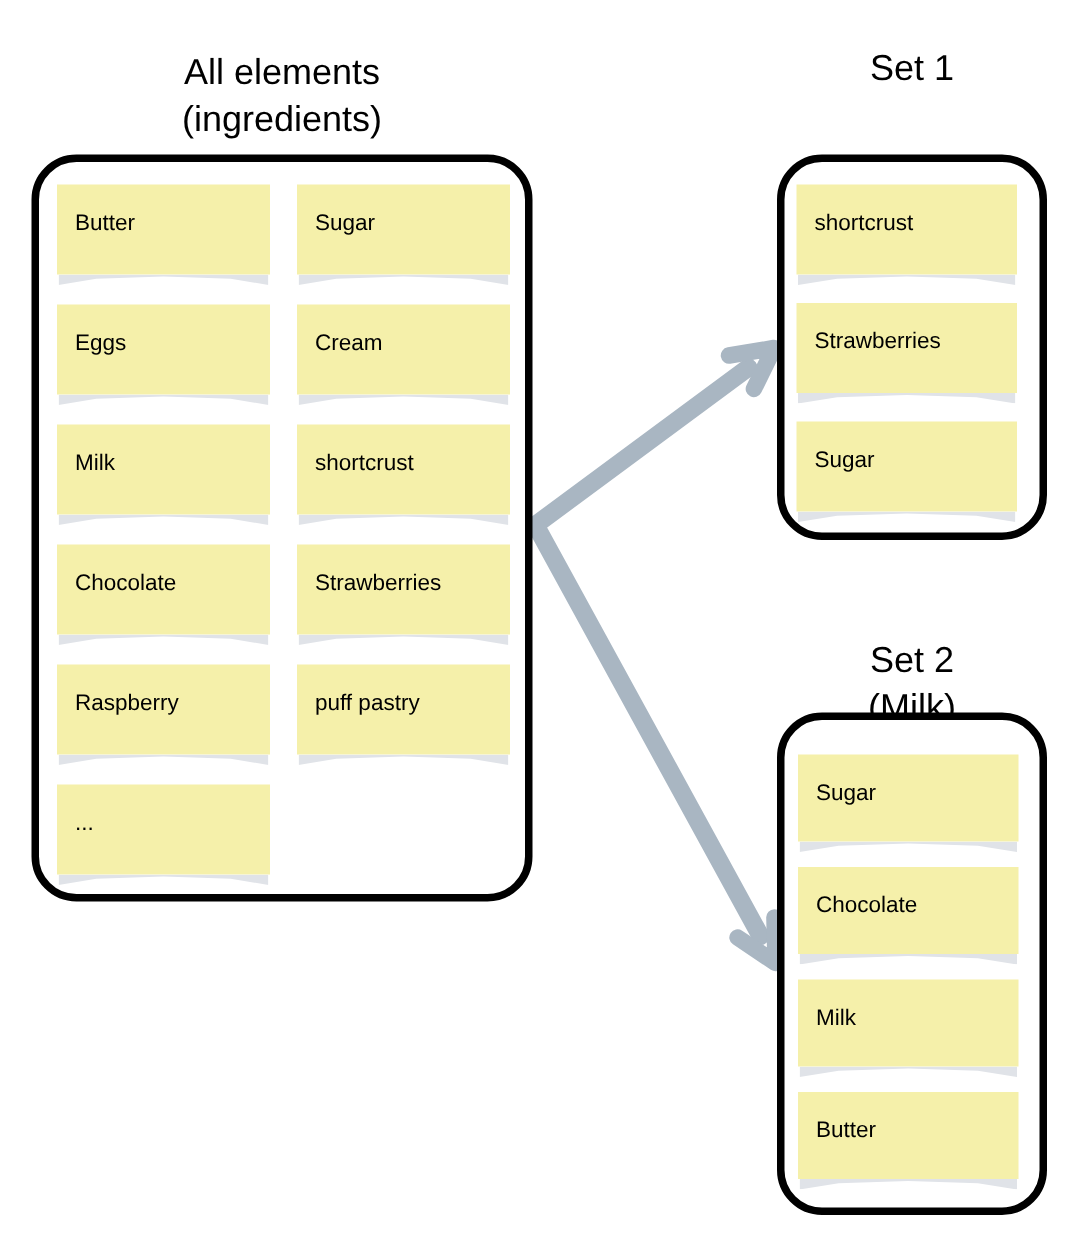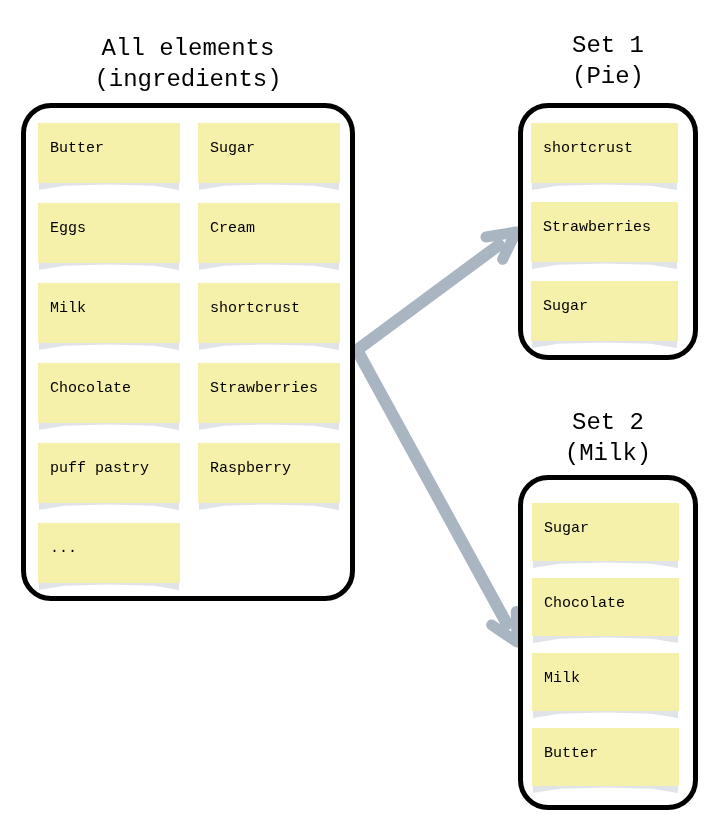--- a/index.html
+++ b/index.html
@@ -8,35 +8,35 @@
     --box-border:#000000;
     --arrow-color:#a9b6c2;
     --text-color:#000000;
     --background:#ffffff;
   }
   html,body{margin:0;padding:0;background:var(--background);}
   #canvas{
     position:relative;
     width:719px;height:840px;
     background:var(--background);
-    font-family:Liberation Mono, monospace;
+    font-family:Liberation Sans, sans-serif;
     color:var(--text-color);
     overflow:hidden;
   }
   .group-title{
     position:absolute;
     text-align:center;
     font-size:24px;
     line-height:31px;
     color:var(--text-color);
   }
   .group-title span{display:block;}
   #title-universe{left:21px;top:33px;width:334px;}
   #title-set1{left:518px;top:30px;width:180px;text-align:center;}
-  #title-set2{left:518px;top:407px;width:180px;}
+  #title-set2{left:518px;top:425px;width:180px;}
 
   .set-box{
     position:absolute;
     box-sizing:border-box;
     border:5px solid var(--box-border);
     border-radius:30px;
     background:var(--background);
   }
   #box-universe{left:21px;top:103px;width:334px;height:498px;}
   #box-set1{left:518px;top:103px;width:180px;height:257px;}
@@ -103,40 +103,39 @@
     </g>
   </svg>
 
   <div class="group-title" id="title-universe">
     <span>All elements</span>
     <span>(ingredients)</span>
   </div>
 
   <div class="group-title" id="title-set1">
     <span>Set 1</span>
-    <span>(Pie)</span>
   </div>
 
   <div class="group-title" id="title-set2">
     <span>Set 2</span>
     <span>(Milk)</span>
   </div>
 
   <div class="set-box" id="box-universe">
     <div class="notes" id="notes-universe">
       <div class="sticky"><span>Butter</span></div>
       <div class="sticky"><span>Sugar</span></div>
       <div class="sticky"><span>Eggs</span></div>
       <div class="sticky"><span>Cream</span></div>
       <div class="sticky"><span>Milk</span></div>
       <div class="sticky"><span>shortcrust</span></div>
       <div class="sticky"><span>Chocolate</span></div>
       <div class="sticky"><span>Strawberries</span></div>
+      <div class="sticky"><span>Raspberry</span></div>
       <div class="sticky"><span>puff pastry</span></div>
-      <div class="sticky"><span>Raspberry</span></div>
       <div class="sticky"><span>...</span></div>
     </div>
   </div>
 
   <div class="set-box" id="box-set1">
     <div class="notes" id="notes-set1">
       <div class="sticky"><span>shortcrust</span></div>
       <div class="sticky"><span>Strawberries</span></div>
       <div class="sticky"><span>Sugar</span></div>
     </div>

